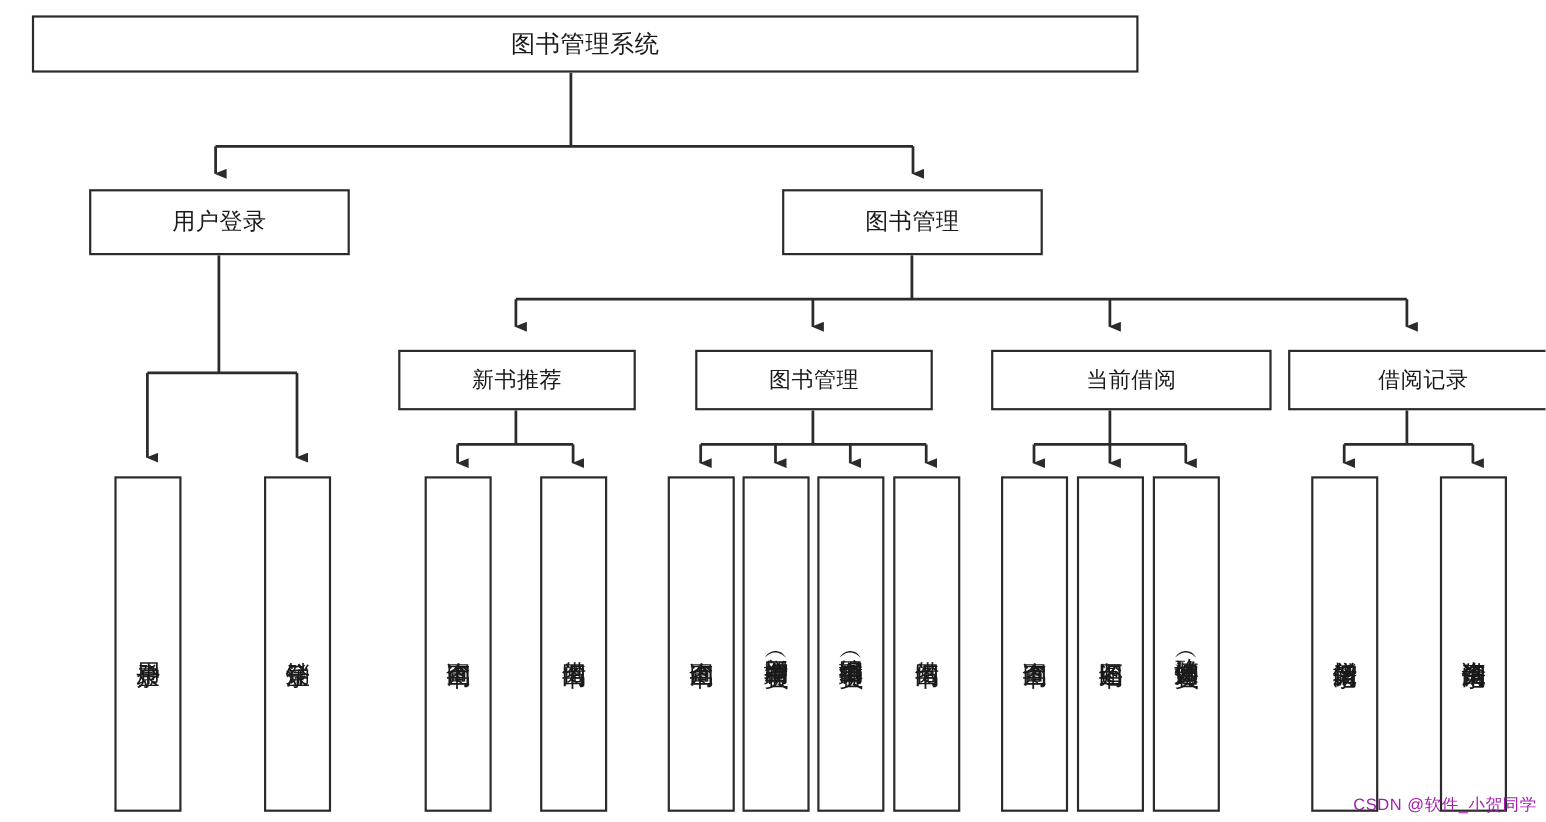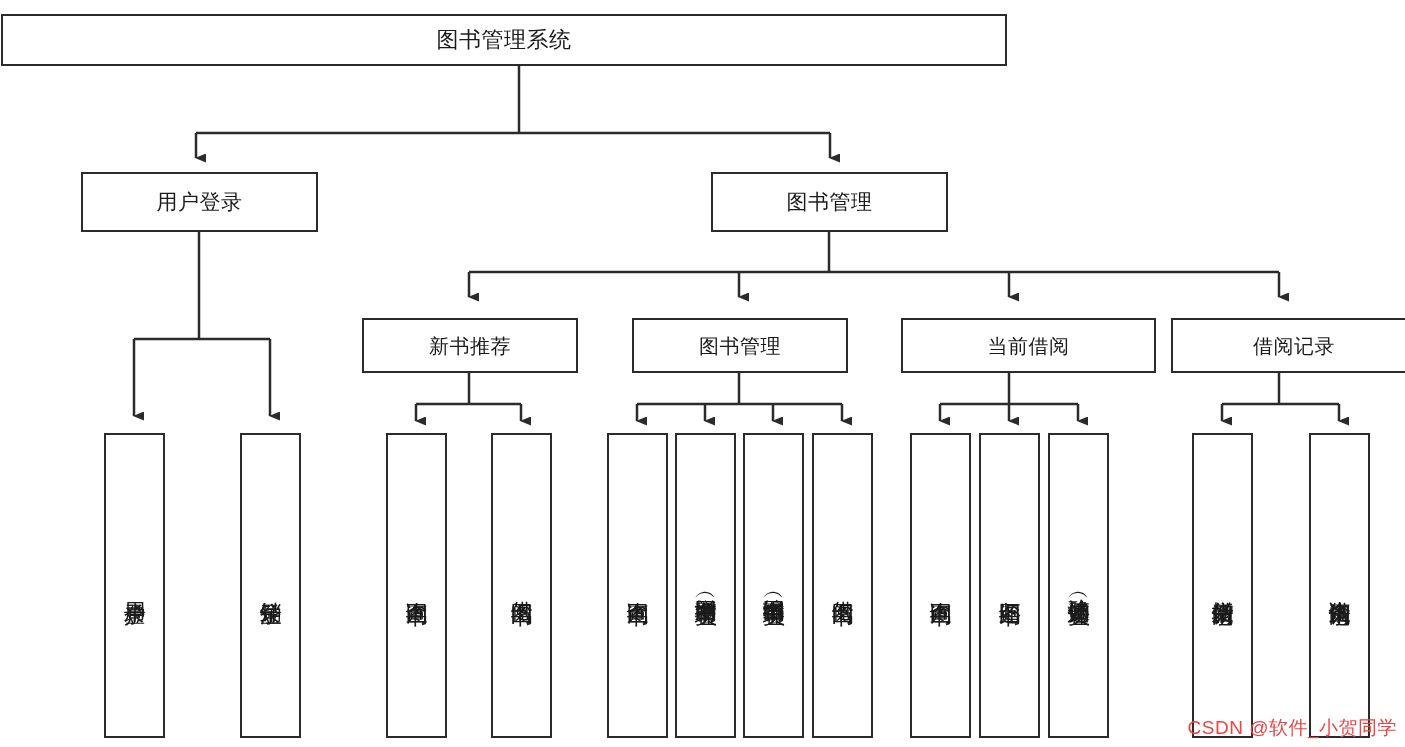--- a/index.html
+++ b/index.html
@@ -57,22 +57,22 @@
     text-orientation: upright;
     line-height: 1.12;
     letter-spacing: 1px;
     white-space: nowrap;
     display: block;
   }
   .watermark {
     position: absolute;
     right: 8px;
     bottom: 6px;
-    font-size: 19px;
-    color: #ef4444;
+    font-size: 15px;
+    color: #a21caf;
     white-space: nowrap;
     pointer-events: none;
     letter-spacing: 0.5px;
     margin-left: 41px;
   }
 </style>
 </head>
 <body>
 
 <div id="diagram-root">
@@ -120,21 +120,21 @@
       <path d="M 1009,404 L 1009,421" marker-end="url(#arrowhead)"></path>
       <path d="M 1078,404 L 1078,421" marker-end="url(#arrowhead)"></path>
 
       <path d="M 1279,373 L 1279,404"></path>
       <path d="M 1222,404 L 1339,404"></path>
       <path d="M 1222,404 L 1222,421" marker-end="url(#arrowhead)"></path>
       <path d="M 1339,404 L 1339,421" marker-end="url(#arrowhead)"></path>
     </g>
   </svg>
 
-  <div class="node-box root" style="left:1px; top:14px; width:1006px; height:52px;">
+  <div class="node-box root" style="left:29px; top:14px; width:1006px; height:52px;">
     <span class="node-label-h">图书管理系统</span>
   </div>
 
   <div class="node-box level1" style="left:81px; top:172px; width:237px; height:60px;">
     <span class="node-label-h">用户登录</span>
   </div>
   <div class="node-box level1" style="left:711px; top:172px; width:237px; height:60px;">
     <span class="node-label-h">图书管理</span>
   </div>
 

